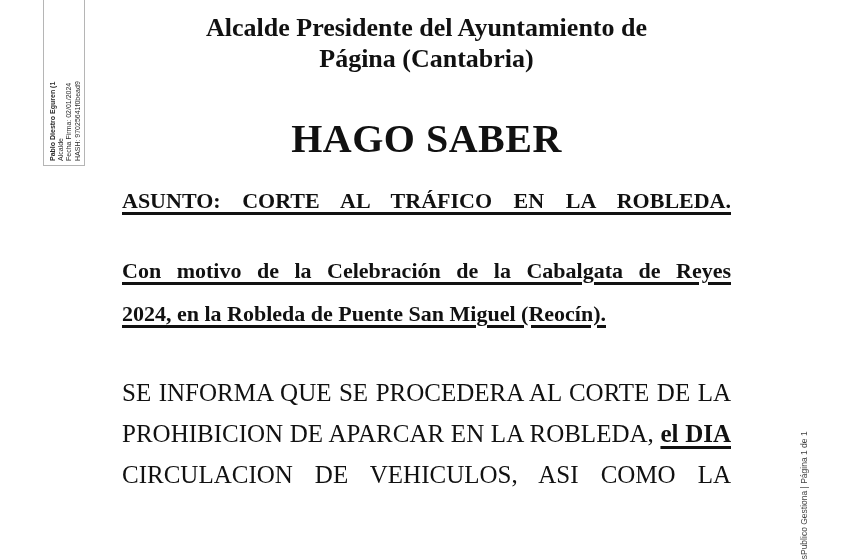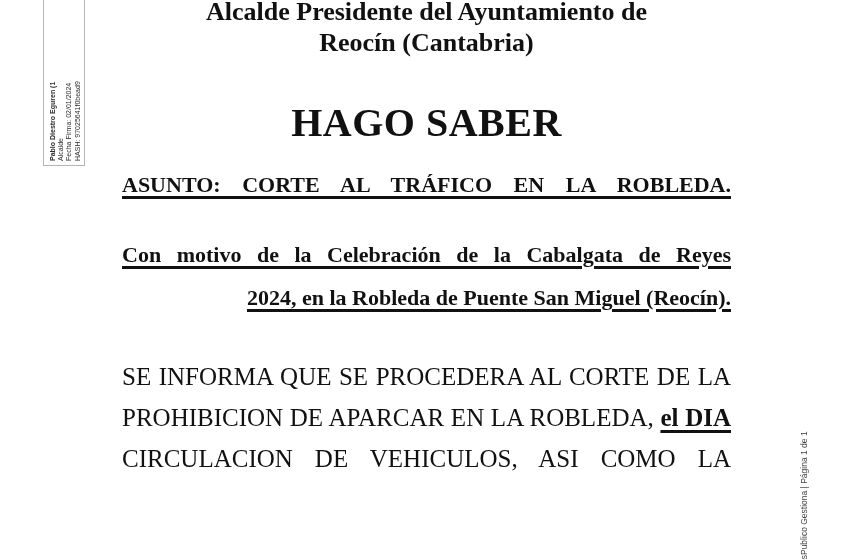--- a/index.html
+++ b/index.html
@@ -49,21 +49,21 @@
     font-family: "Liberation Sans", sans-serif;
     font-size: 8.5px;
     color: #444444;
     white-space: nowrap;
   }
 
   
   .doc {
     position: absolute;
     left: 122px;
-    top: 0;
+    top: 16px;
     width: 609px;
   }
   .doc-title {
     margin-top: -4px;
     text-align: center;
     font-weight: bold;
     font-size: 26px;
     line-height: 31px;
   }
   .proclamation {
@@ -95,21 +95,21 @@
   }
   .para-info {
     margin-top: 37px;
     font-size: 25px;
     line-height: 41px;
   }
   .line-justify {
     text-align: justify;
     text-align-last: justify;
   }
-  .line-left { text-align: right; }
+  .line-left { text-align: left; }
   .emph {
     font-weight: bold;
     text-decoration: underline;
     text-decoration-thickness: 2.5px;
     text-underline-offset: 4px;
   }
 </style>
 </head>
 <body>
 
@@ -121,21 +121,21 @@
     <div>HASH: 97025641f0bead9</div>
   </div>
 </div>
 
 <div class="gestiona-rotor">esPublico Gestiona | Página 1 de 1</div>
 
 <div class="doc">
 
   <div class="doc-title">
     <div>Alcalde Presidente del Ayuntamiento de</div>
-    <div>Reocín (Cantabria)</div>
+    <div>Página (Cantabria)</div>
   </div>
 
   <div class="proclamation">HAGO SABER</div>
 
   <div class="subject"><span class="u">ASUNTO: CORTE AL TRÁFICO EN LA ROBLEDA.</span></div>
 
   <div class="para-motive">
     <div class="line-justify"><span class="u">Con motivo de la Celebración de la Cabalgata de Reyes</span></div>
     <div class="line-left"><span class="u">2024, en la Robleda de Puente San Miguel (Reocín).</span></div>
   </div>

